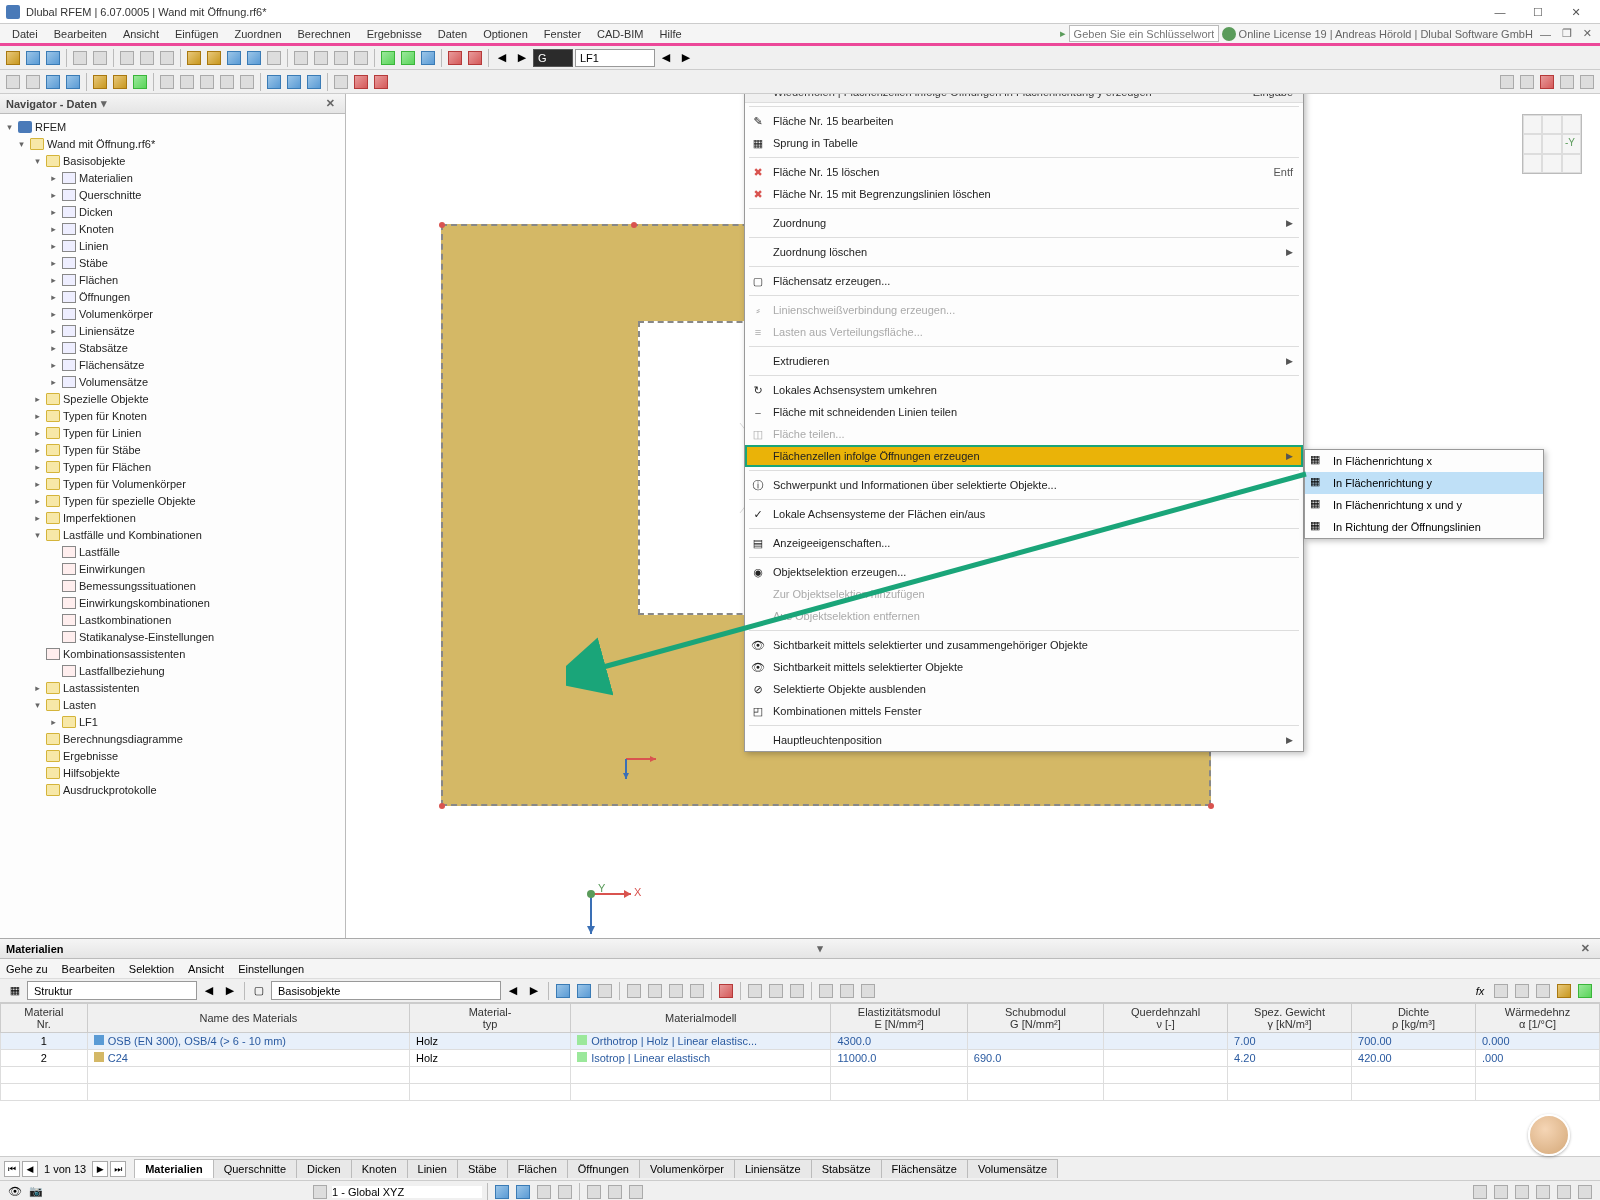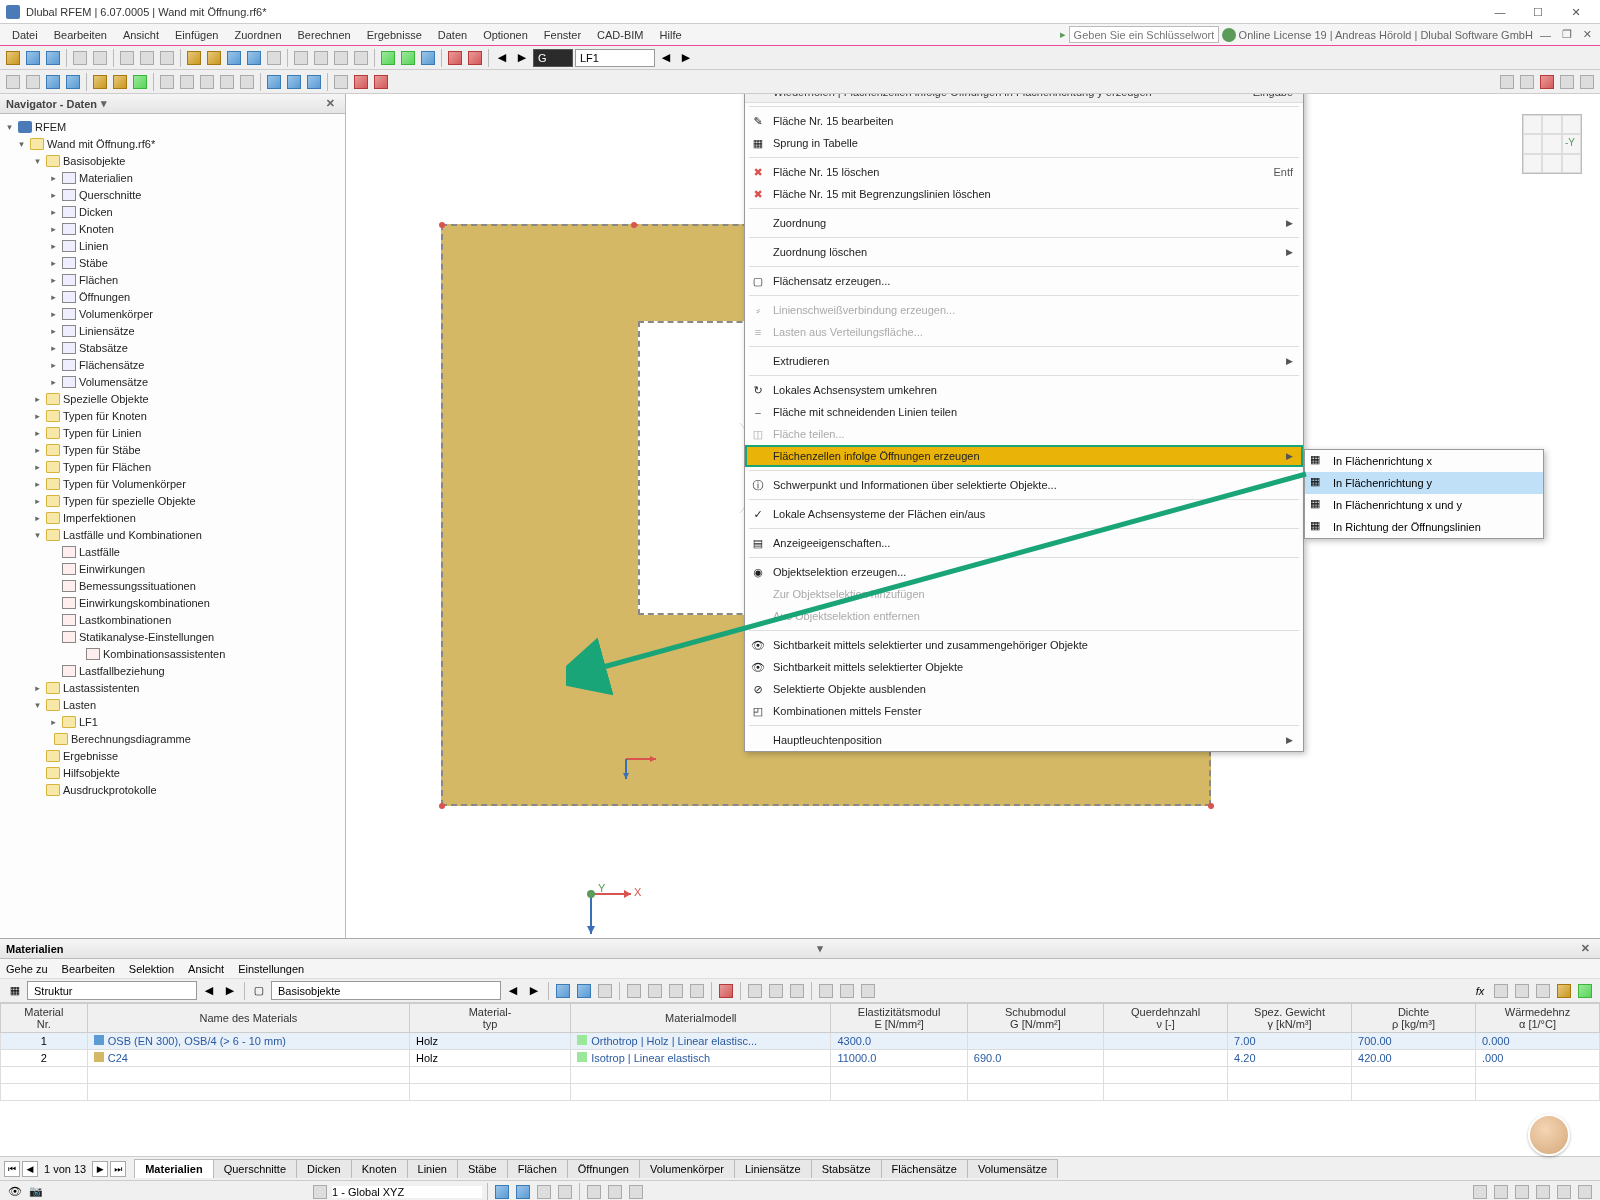--- a/index.html
+++ b/index.html
@@ -2,21 +2,21 @@
 <html><head>
 <meta charset="utf-8">
 <style>
 * { box-sizing: border-box; margin: 0; padding: 0; font-family: "Segoe UI", Tahoma, sans-serif; font-size: 11px; }
 body { background: #f0f0f0; width: 1600px; height: 1200px; overflow: hidden; position: relative; }
 .titlebar { height: 24px; background: #fff; display: flex; align-items: center; padding: 0 6px; border-bottom: 1px solid #ccc; }
 .titlebar .icon { width: 14px; height: 14px; background: #4a7ab8; border-radius: 2px; margin-right: 6px; }
 .titlebar-title { flex: 1; color: #333; }
 .titlebar-btns { display: flex; gap: 2px; }
 .titlebar-btn { width: 36px; height: 20px; text-align: center; line-height: 20px; color: #555; }
-.menubar { height: 22px; background: #f5f5f5; display: flex; align-items: center; padding: 0 4px; border-bottom: 1px solid #ec4899; }
+.menubar { height: 22px; background: #f5f5f5; display: flex; align-items: center; padding: 0 4px; border-bottom: 3px solid #ec4899; }
 .menu-item { padding: 2px 8px; color: #333; }
 .menu-spacer { flex: 1; }
 .menu-right { display: flex; align-items: center; gap: 3px; color: #666; }
 .keyword-input { width: 150px; height: 17px; border: 1px solid #bbb; padding: 0 4px; color: #999; background: #fff; }
 .toolbar { height: 24px; background: #f0f0f0; display: flex; align-items: center; padding: 2px 4px; gap: 2px; border-bottom: 1px solid #ccc; }
 .tbtn { width: 18px; height: 18px; border: 1px solid transparent; display: inline-flex; align-items: center; justify-content: center; }
 .tbtn-sq { width: 14px; height: 14px; background: linear-gradient(135deg,#e8c87a,#c89820); border: 1px solid #a87810; }
 .tbtn-blue { background: linear-gradient(135deg,#9bc5e8,#5a9bd5); border: 1px solid #3a7bb5; }
 .tbtn-green { background: linear-gradient(135deg,#9be89b,#5ad55a); border: 1px solid #3ab53a; }
 .tbtn-red { background: linear-gradient(135deg,#e89b9b,#d55a5a); border: 1px solid #b53a3a; }
@@ -439,21 +439,21 @@
           <div class="tree-node" style="padding-left: 48px;">
             <span class="tree-toggle"></span>
             <span class="tree-icon" style="border:1px solid #888;background:#fee"></span>
             <span>Lastkombinationen</span>
           </div>
           <div class="tree-node" style="padding-left: 48px; align-items: center;">
             <span class="tree-toggle"></span>
             <span class="tree-icon" style="border:1px solid #888;background:#fee"></span>
             <span>Statikanalyse-Einstellungen</span>
           </div>
-          <div class="tree-node" style="padding-left: 72px;">
+          <div class="tree-node" style="padding-left: 32px;">
             <span class="tree-toggle"></span>
             <span class="tree-icon" style="border:1px solid #888;background:#fee"></span>
             <span>Kombinationsassistenten</span>
           </div>
           <div class="tree-node" style="padding-left: 48px;">
             <span class="tree-toggle"></span>
             <span class="tree-icon" style="border:1px solid #888;background:#fee"></span>
             <span>Lastfallbeziehung</span>
           </div>
         </div>
@@ -466,21 +466,21 @@
           <span class="tree-toggle">▾</span>
           <span class="tree-icon tree-folder"></span>
           <span>Lasten</span>
         </div>
       <div class="tree-node" style="padding-left:48px">
           <span class="tree-toggle">▸</span>
           <span class="tree-icon tree-folder"></span>
           <span>LF1</span>
         </div>
       <div id="end-items">
-          <div class="tree-node" style="padding-left: 40px; text-align: center;">
+          <div class="tree-node" style="padding-left: 32px; text-align: center;">
             <span class="tree-toggle"></span>
             <span class="tree-icon tree-folder"></span>
             <span>Berechnungsdiagramme</span>
           </div>
           <div class="tree-node" style="padding-left: 32px;">
             <span class="tree-toggle"></span>
             <span class="tree-icon tree-folder"></span>
             <span>Ergebnisse</span>
           </div>
           <div class="tree-node" style="padding-left: 32px;">

